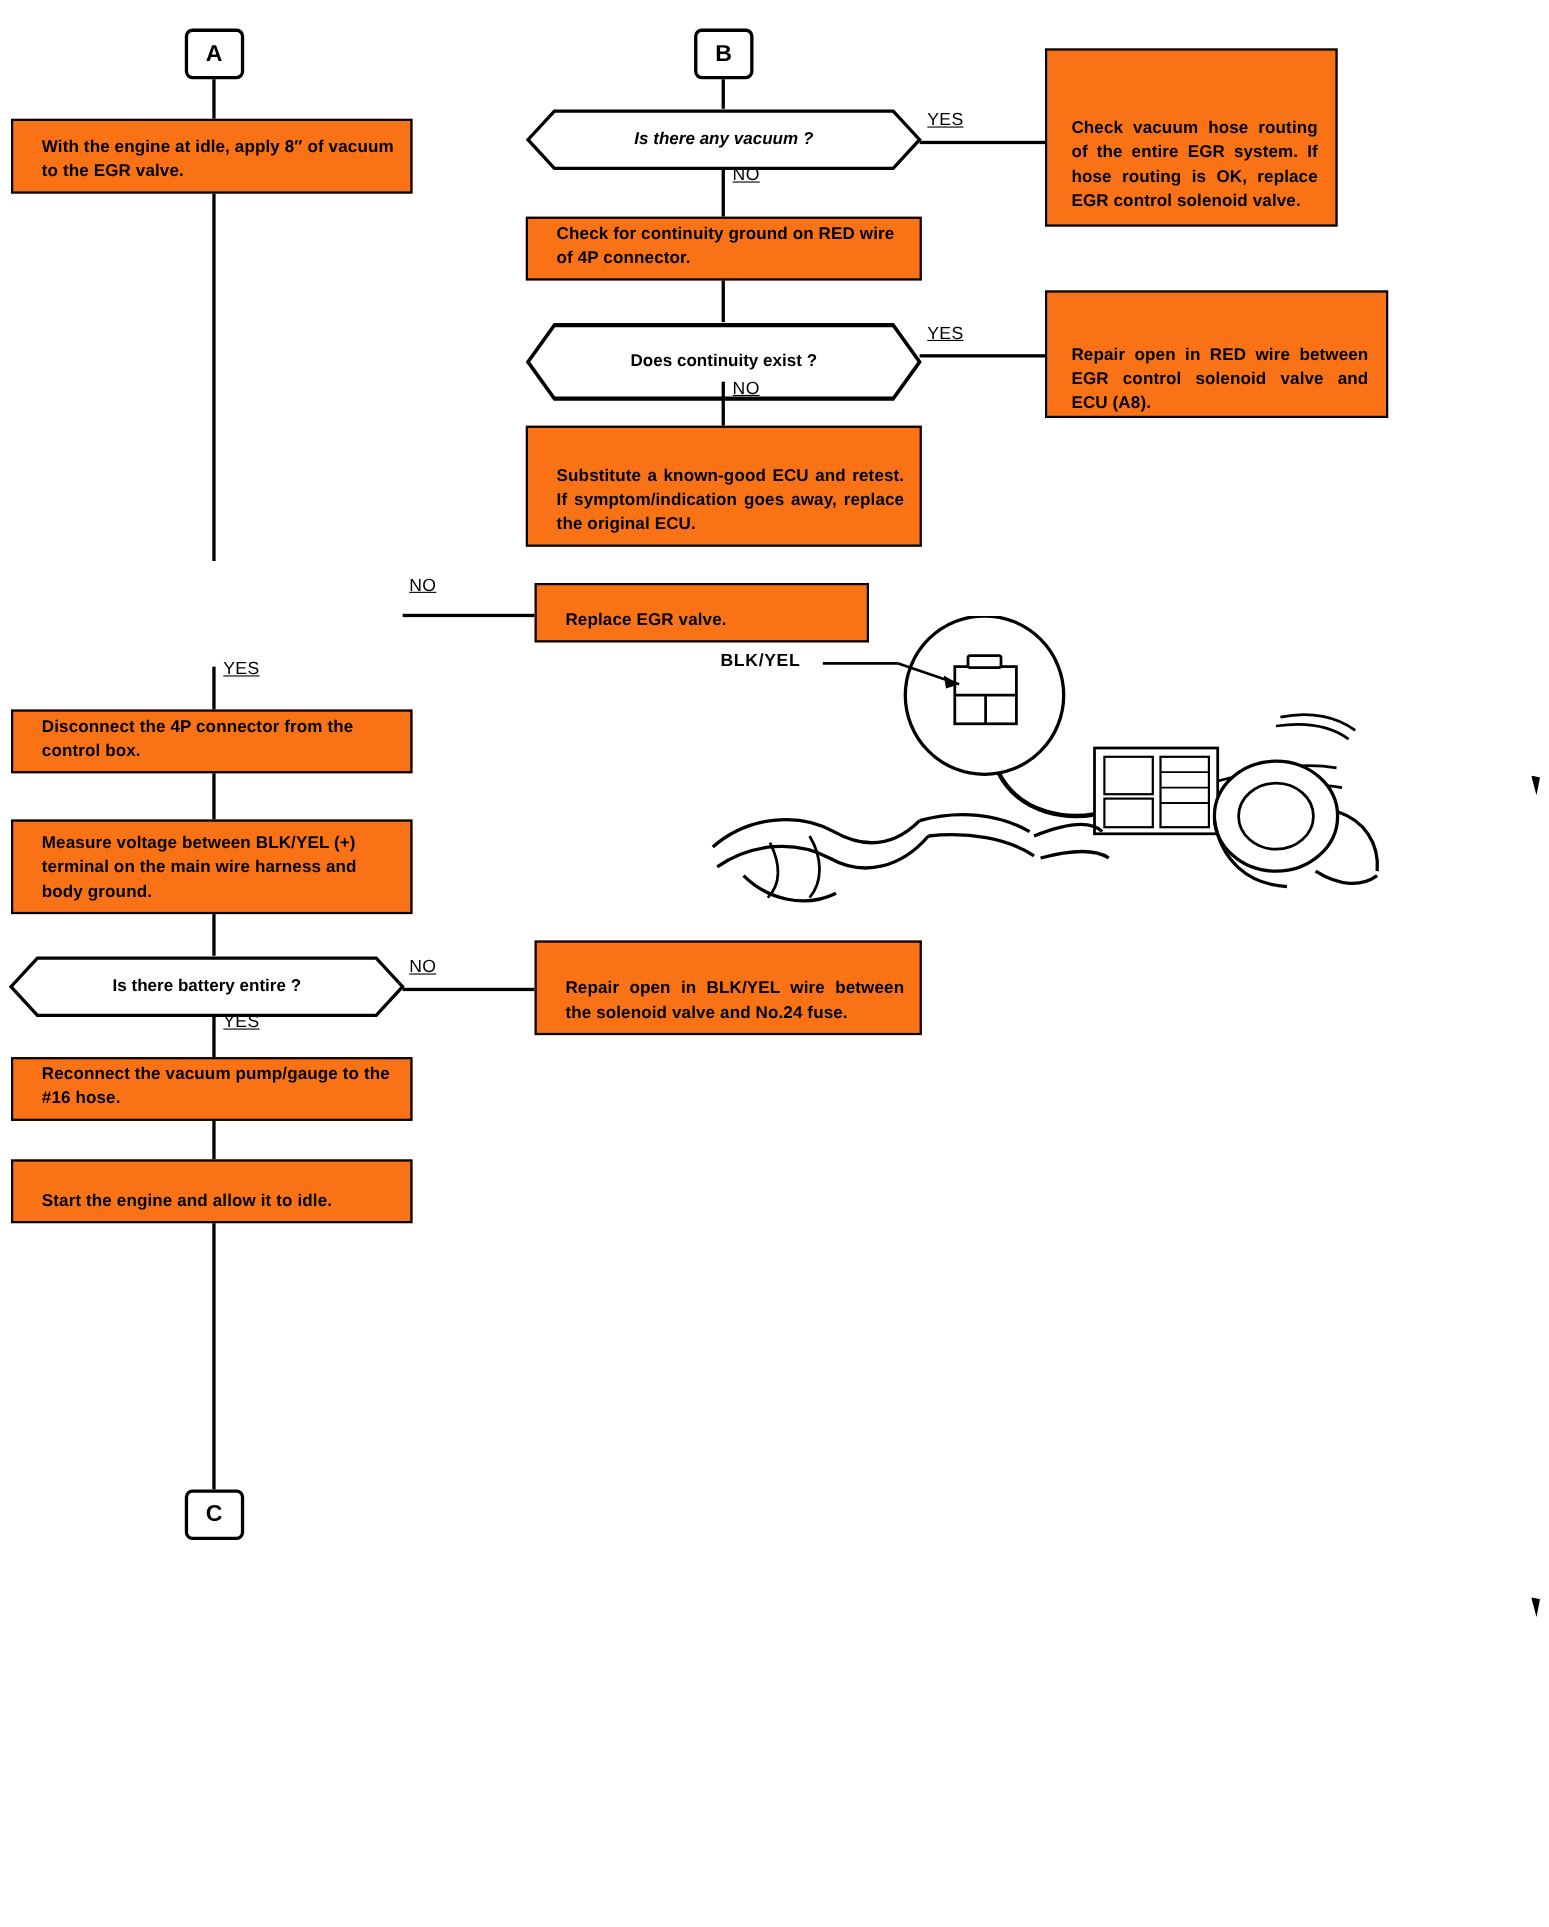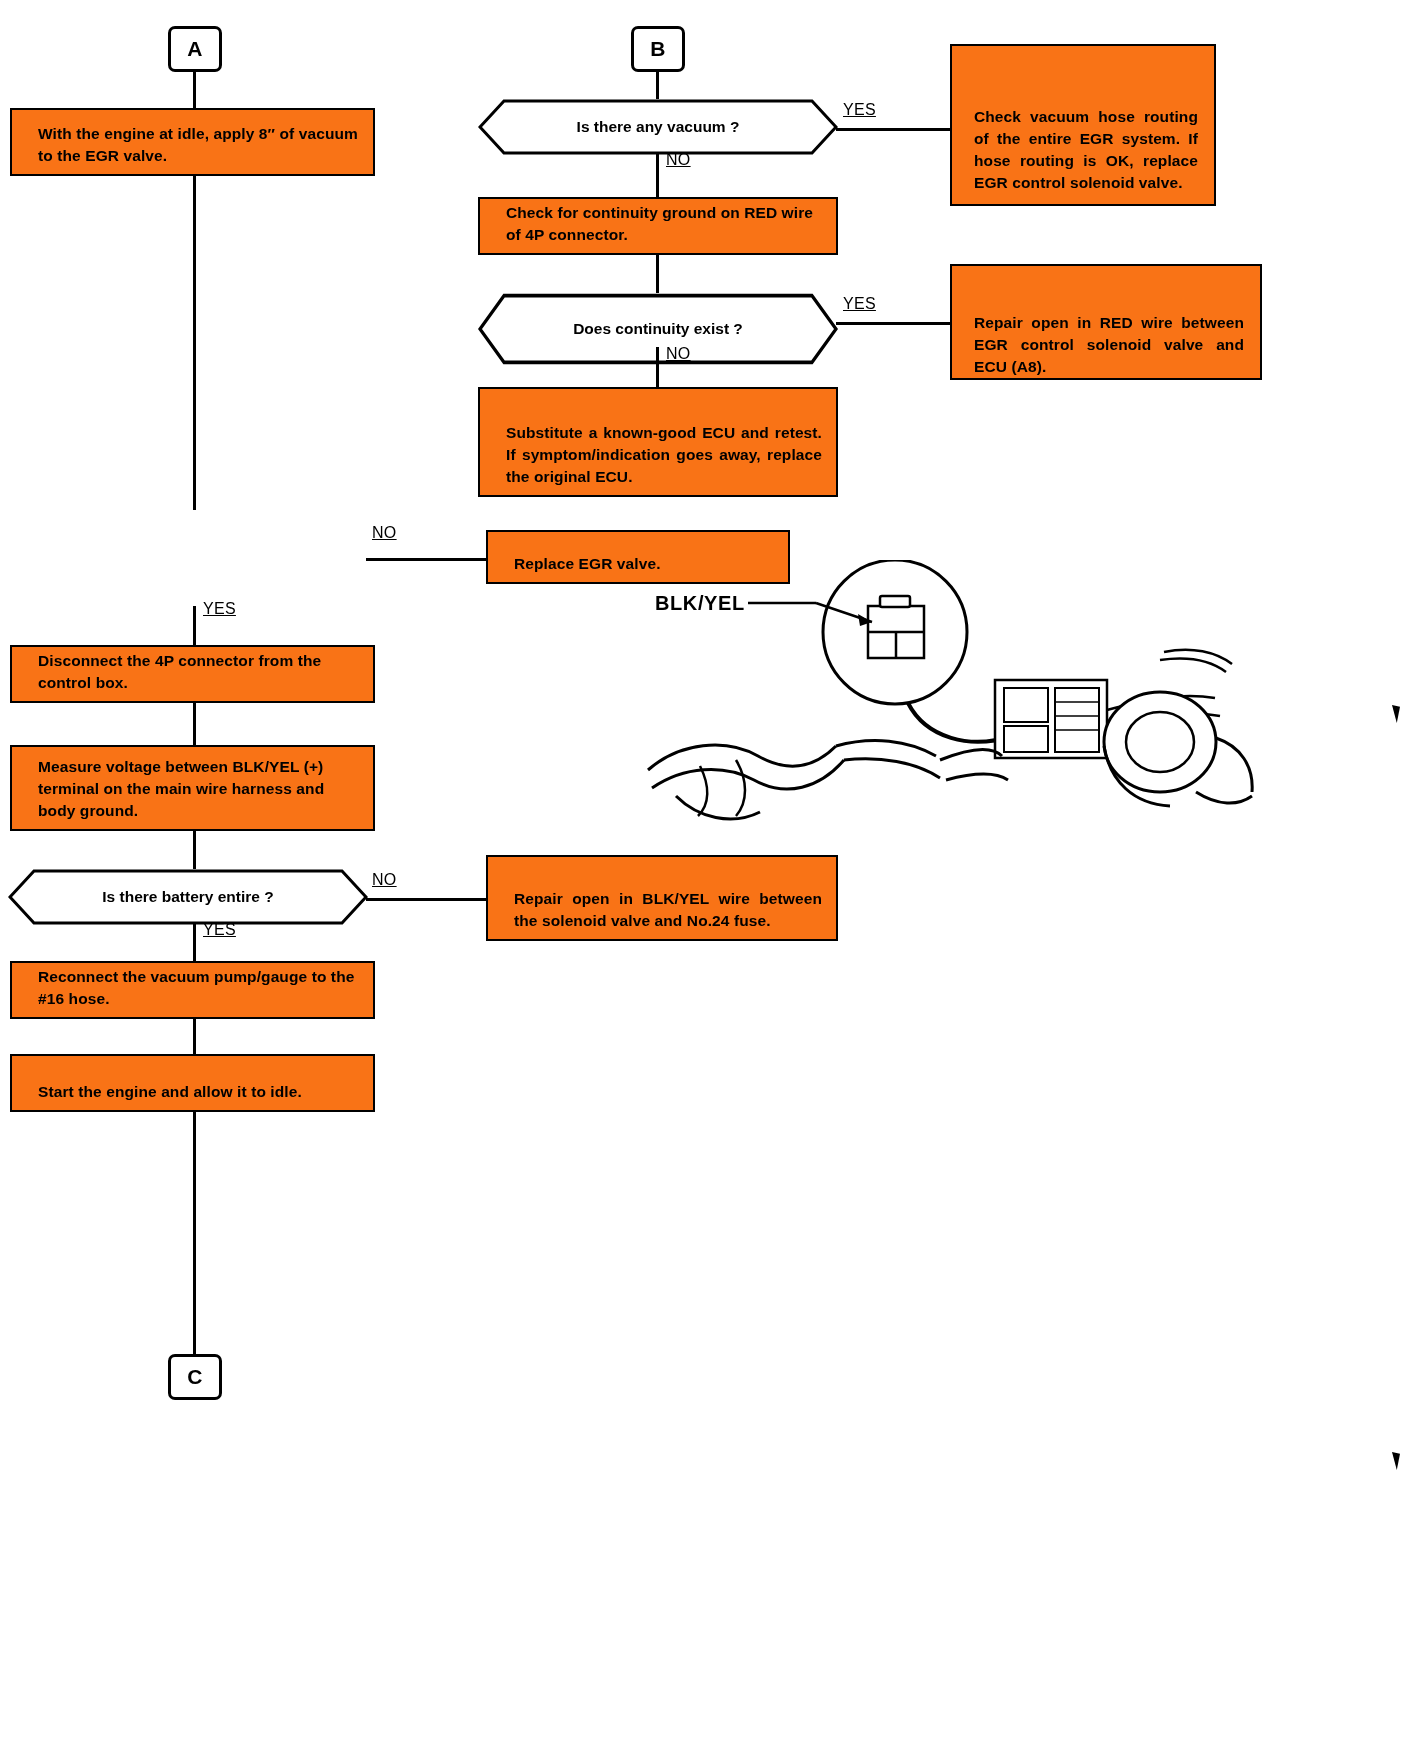--- a/index.html
+++ b/index.html
@@ -78,21 +78,21 @@
     font-size: 16px;
     font-weight: normal;
     letter-spacing: 0.3px;
     white-space: nowrap;
     text-decoration: underline;
   }
 
   
   .illus { position: absolute; }
   .wirelabel {
-    font-size: 20px;
+    font-size: 16px;
     font-weight: bold;
     letter-spacing: 0.6px;
     white-space: nowrap;
   }
   .edge-tick { position: absolute; font-size: 13px; color:#000; }
 </style>
 </head>
 <body>
 
 <div id="page">
@@ -162,21 +162,21 @@
 
   <div class="abs terminal" style="left:631px; top:26px; width:54px; height:46px;">
     <span>B</span>
   </div>
   <div class="abs vline" style="left:656px; top:72px; height:27px;"></div>
 
   <div class="hex centered" style="left:478px; top:99px; width:360px; height:56px;">
     <svg class="hex-svg" viewBox="0 0 360 56" preserveAspectRatio="none">
       <polygon points="26,2 334,2 358,28 334,54 26,54 2,28" fill="#ffffff" stroke="#000000" stroke-width="3"></polygon>
     </svg>
-    <div class="hex-label" style="justify-content:center; padding:0 40px;">
+    <div class="hex-label" style="justify-content:center; padding:0 40px;font-style:italic;">
       <span>Is there any vacuum ?</span>
     </div>
   </div>
 
   <div class="abs blabel" style="left:843px; top:101px;">YES</div>
   <div class="abs hline" style="left:836px; top:128px; width:114px;"></div>
 
   <div class="abs vline" style="left:656px; top:153px; height:44px;"></div>
   <div class="abs blabel" style="left:666px; top:151px;">NO</div>
 

